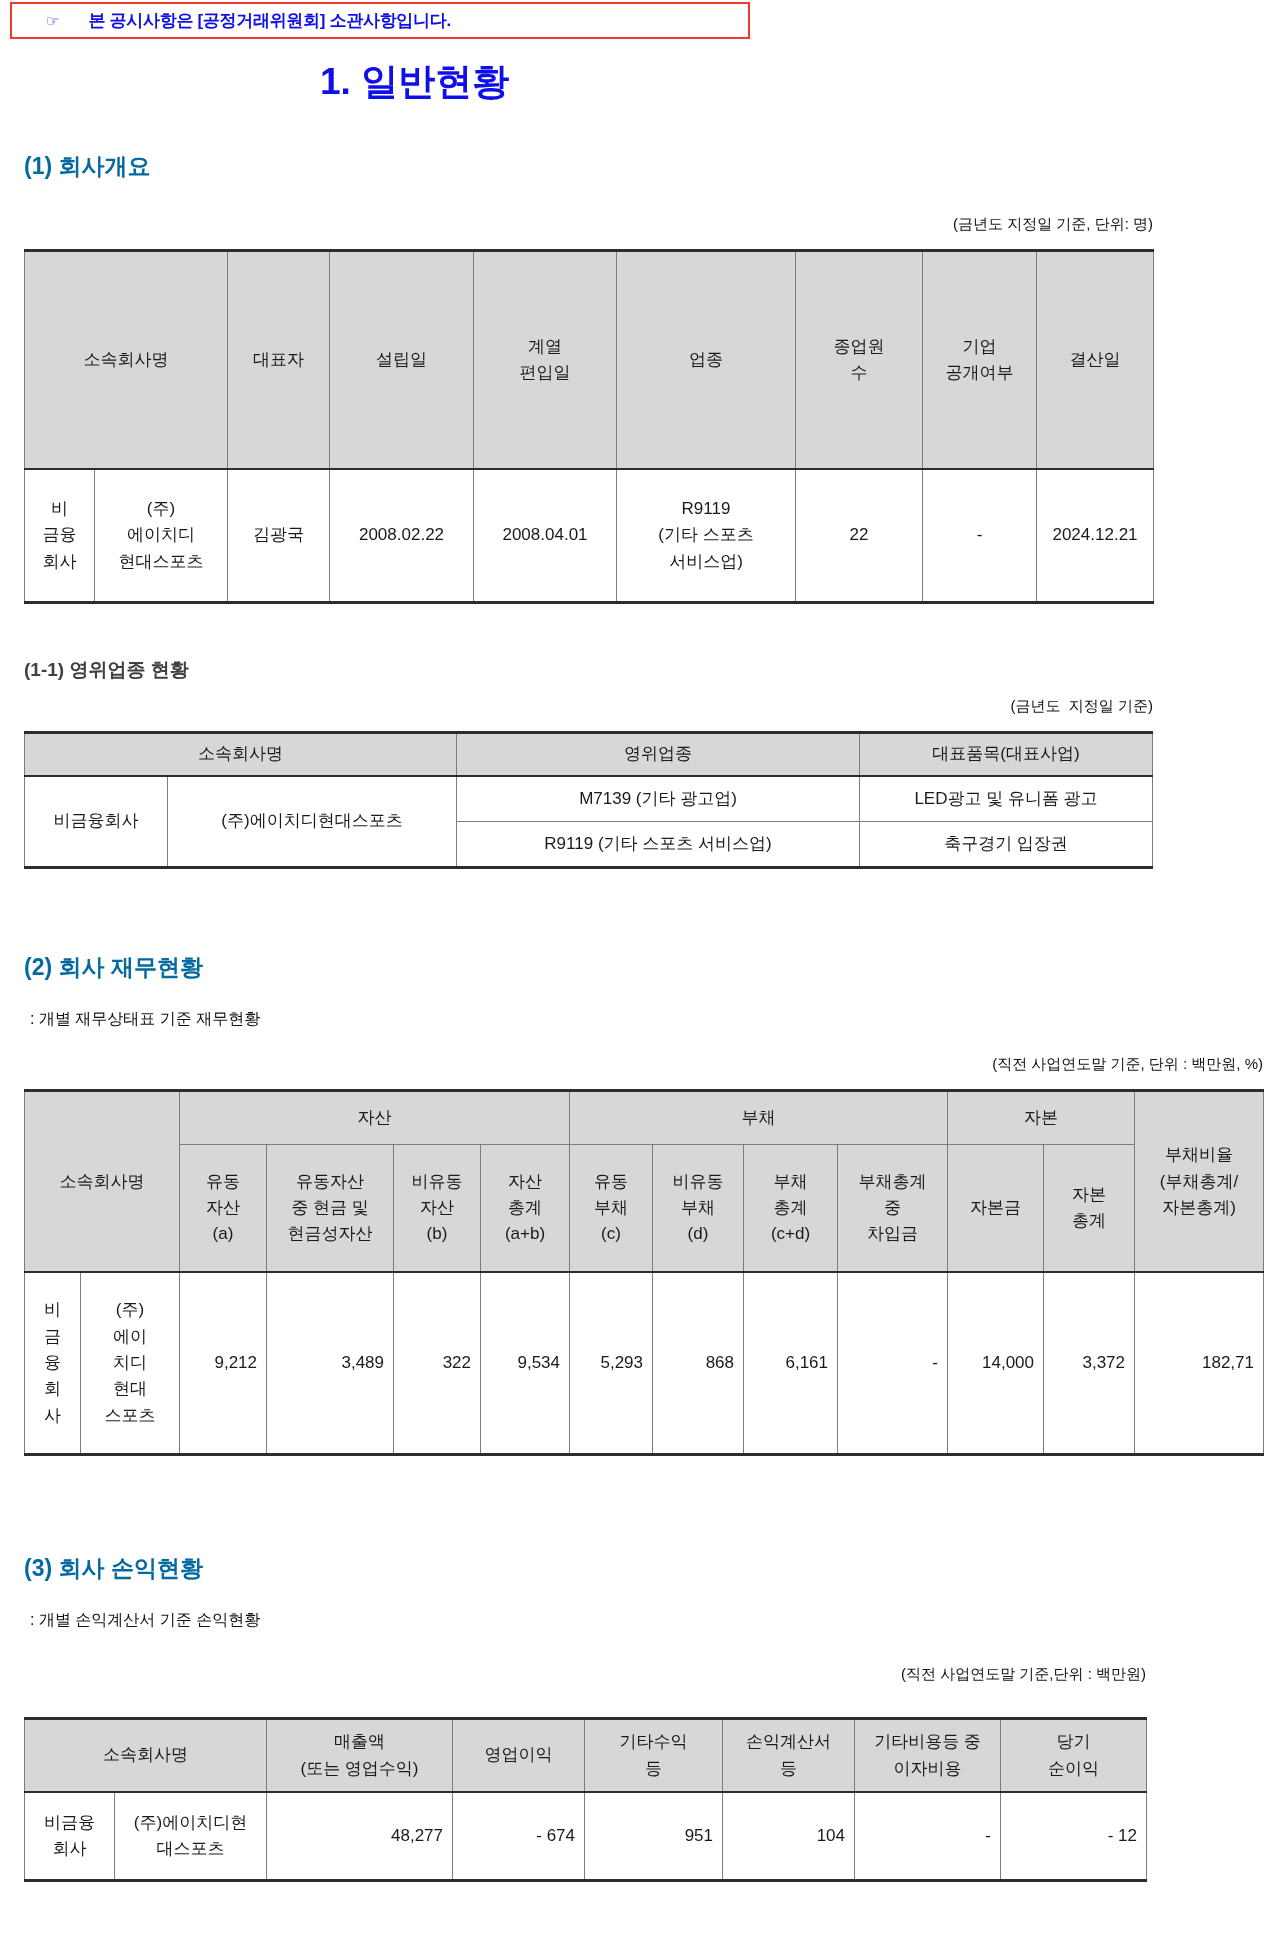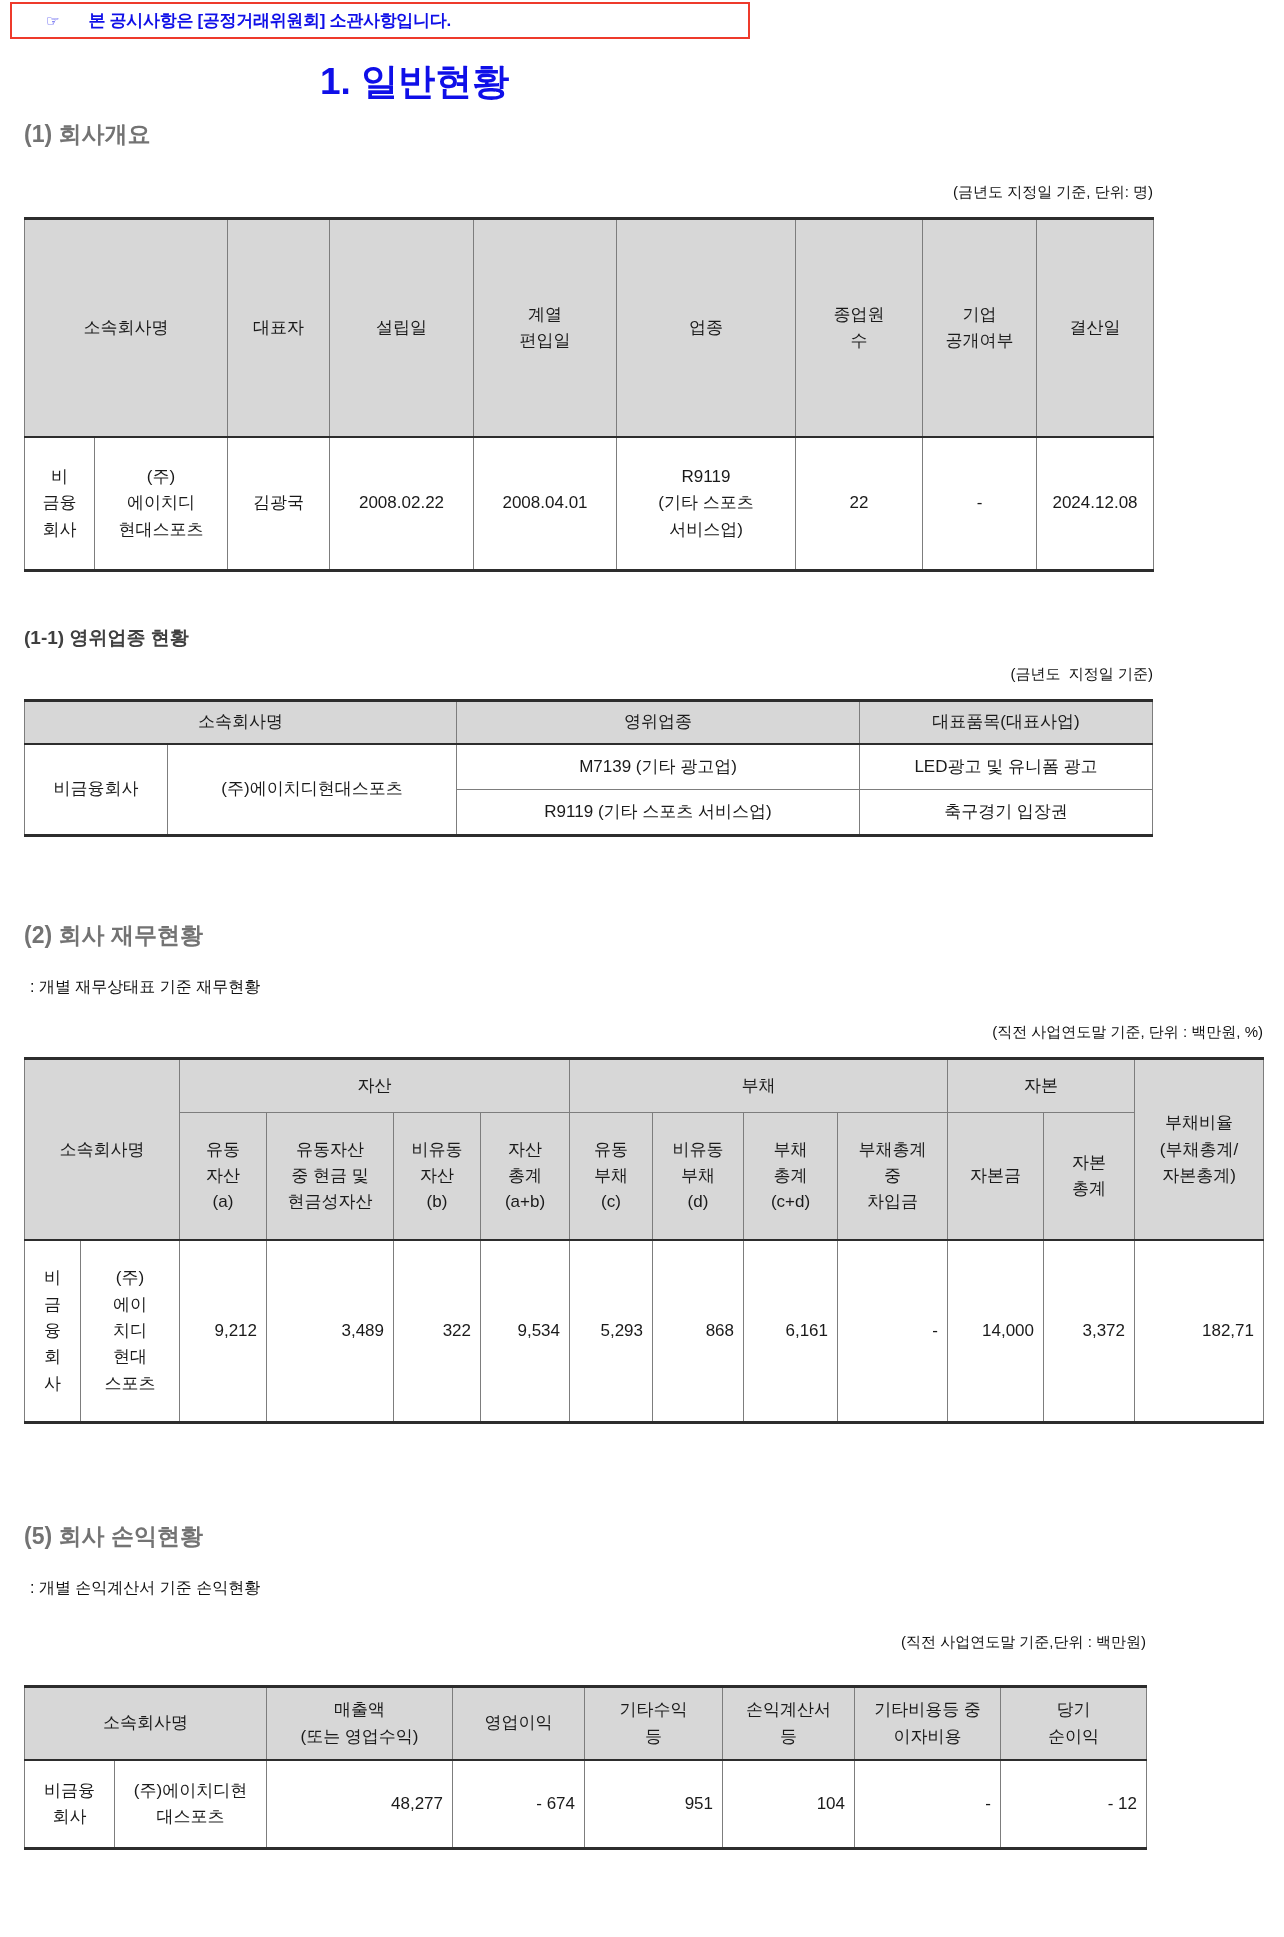--- a/index.html
+++ b/index.html
@@ -10,21 +10,21 @@
   }
   
   .notice-box {
     box-sizing:border-box; margin:2px 0 0 10px; width:740px; height:37px;
     border:2px solid #ee3a2b; display:flex; align-items:center; padding-left:34px;
   }
   .notice-icon { color:#0f0fe8; font-size:15px; margin-right:9px; font-weight:bold; }
   .notice-text { color:#0f0fe8; font-size:17px; font-weight:bold; letter-spacing:-0.3px;margin-left:20px; }
   
   .doc-title { color:#0f0fe8; font-size:37px; font-weight:bold; margin:24px 0 0 320px; line-height:1.05; }
-  .sec-heading { color:#737373; font-size:23px; font-weight:bold; margin:20px 0 0 24px; line-height:1.1; }
+  .sec-heading { color:#0369a1; font-size:23px; font-weight:bold; margin:52px 0 0 24px; line-height:1.1; }
   .sec-heading.g2 { margin-top:86px; }
   .sec-heading.g3 { margin-top:100px; }
   .subsec-heading { color:#404040; font-size:19px; font-weight:bold; margin:56px 0 0 24px; line-height:1.1; }
   .subtitle { font-size:16px; color:#111; margin:30px 0 0 30px; line-height:1.1; }
   
   .unit-note { font-size:15px; color:#111; text-align:right; white-space:pre; margin:36px 0 0 24px; line-height:1.2; }
   .unit-note.w12 { width:1129px; margin-top:16px; }
   .unit-note.first { margin-top:36px; }
   .unit-note.w3 { width:1239px; margin-top:27px; }
   .unit-note.w4 { width:1122px; margin-top:36px;text-align:right; }
@@ -102,21 +102,21 @@
 에이치디
 현대스포츠</td>
       <td>김광국</td>
       <td>2008.02.22</td>
       <td>2008.04.01</td>
       <td>R9119
 (기타 스포츠
 서비스업)</td>
       <td>22</td>
       <td>-</td>
-      <td>2024.12.08</td>
+      <td>2024.12.21</td>
     </tr>
   </tbody>
 </table>
 
 <div class="subsec-heading">(1-1) 영위업종 현황</div>
 <div class="unit-note w12">(금년도  지정일 기준)</div>
 
 <table id="t2">
   <colgroup>
     <col style="width:143px">
@@ -225,21 +225,21 @@
       <td class="num">868</td>
       <td class="num">6,161</td>
       <td class="num">-</td>
       <td class="num">14,000</td>
       <td class="num">3,372</td>
       <td class="num">182,71</td>
     </tr>
   </tbody>
 </table>
 
-<div class="sec-heading g3">(5) 회사 손익현황</div>
+<div class="sec-heading g3">(3) 회사 손익현황</div>
 <div class="subtitle">: 개별 손익계산서 기준 손익현황</div>
 <div class="unit-note w4">(직전 사업연도말 기준,단위 : 백만원)</div>
 
 <table id="t4">
   <colgroup>
     <col style="width:90px">
       <col style="width:152px">
       <col style="width:186px">
       <col style="width:132px">
     <col style="width:138px">

